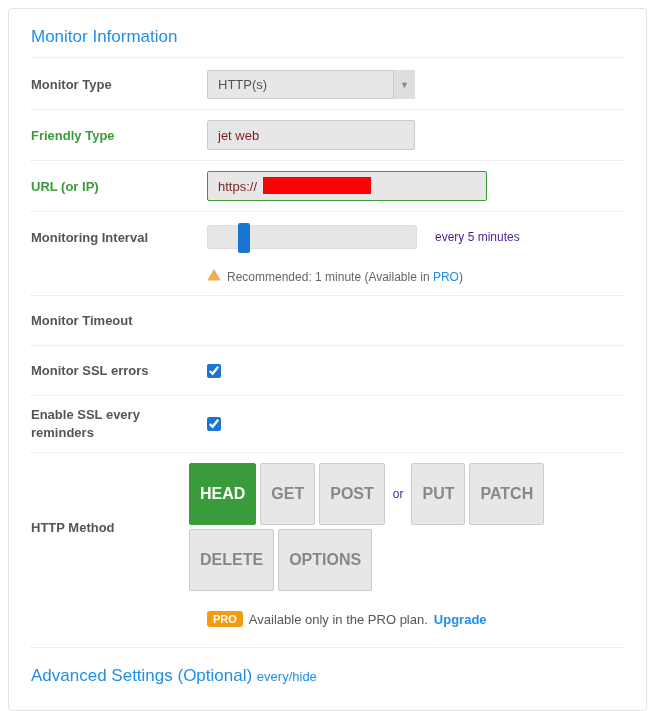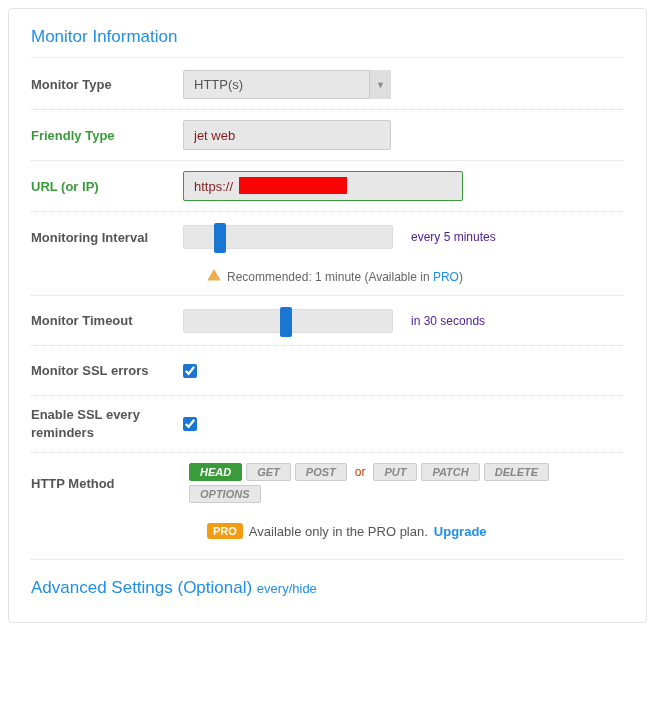--- a/index.html
+++ b/index.html
@@ -36,21 +36,21 @@
     margin-bottom: 2px;
   }
   .row {
     display: flex;
     align-items: center;
     padding: 10px 0;
     border-bottom: 1px dotted #ddd;
     min-height: 50px;
   }
   .row-label {
-    width: 152px;
+    width: 176px;
     flex-shrink: 0;
     font-weight: bold;
     font-size: 13px;
     color: #555;
     padding-right: 10px;
   }
   .row-label.green { color: #3a9b3a; }
   .row-control { flex: 1; display: flex; align-items: center; gap: 8px; flex-wrap: wrap; }
   .select-wrap {
     position: relative;
@@ -144,29 +144,28 @@
   .checkbox {
     width: 14px; height: 14px;
     accent-color: #1976d2;
   }
   .method-row-label { width: 158px; }
   .method-buttons { display: flex; align-items: center; gap: 4px; }
   .mbtn {
     background: #e7e7e7;
     border: 1px solid #ccc;
     color: #888;
-    font-size: 11px;
-    font-weight: bold;
-    padding: 2px 10px;
+    font-size: 16px;
+    font-weight: bold;
+    padding: 21px 10px;
     border-radius: 2px;
     cursor: pointer;
-    font-style: italic;
   }
   .mbtn.active { background: #3a9b3a; border-color: #3a9b3a; color: #fff; }
-  .or-sep { color: #c2410c; font-size: 12px; padding: 0 4px; }
+  .or-sep { color: #4c1d95; font-size: 12px; padding: 0 4px; }
   .pro-row {
     padding: 10px 0 20px 176px;
     border-bottom: 1px dotted #ddd;
     font-size: 13px;
     color: #555;
     display: flex;
     align-items: center;
     gap: 6px;
     margin-bottom: 18px;
   }
@@ -239,28 +238,20 @@
           <path d="M12 2L1 21h22L12 2z" fill="#f0ad4e"></path>
         </svg>
     </span>
     <span>
       <span>Recommended: 1 minute (Available in </span><a class="link">PRO</a><span>)</span>
     </span>
   </div>
 
   <div class="row">
     <div class="row-label">Monitor Timeout</div>
-    <div class="row-control">
-      <div class="slider-wrap">
-        <div class="slider">
-          <div class="slider-handle p2"></div>
-        </div>
-        <span class="slider-text">in 30 seconds</span>
-      </div>
-    </div>
   </div>
 
   <div class="row">
     <div class="row-label">Monitor SSL errors</div>
     <div class="row-control">
       <input type="checkbox" class="checkbox" checked="" style="">
     </div>
   </div>
 
   <div class="row">

